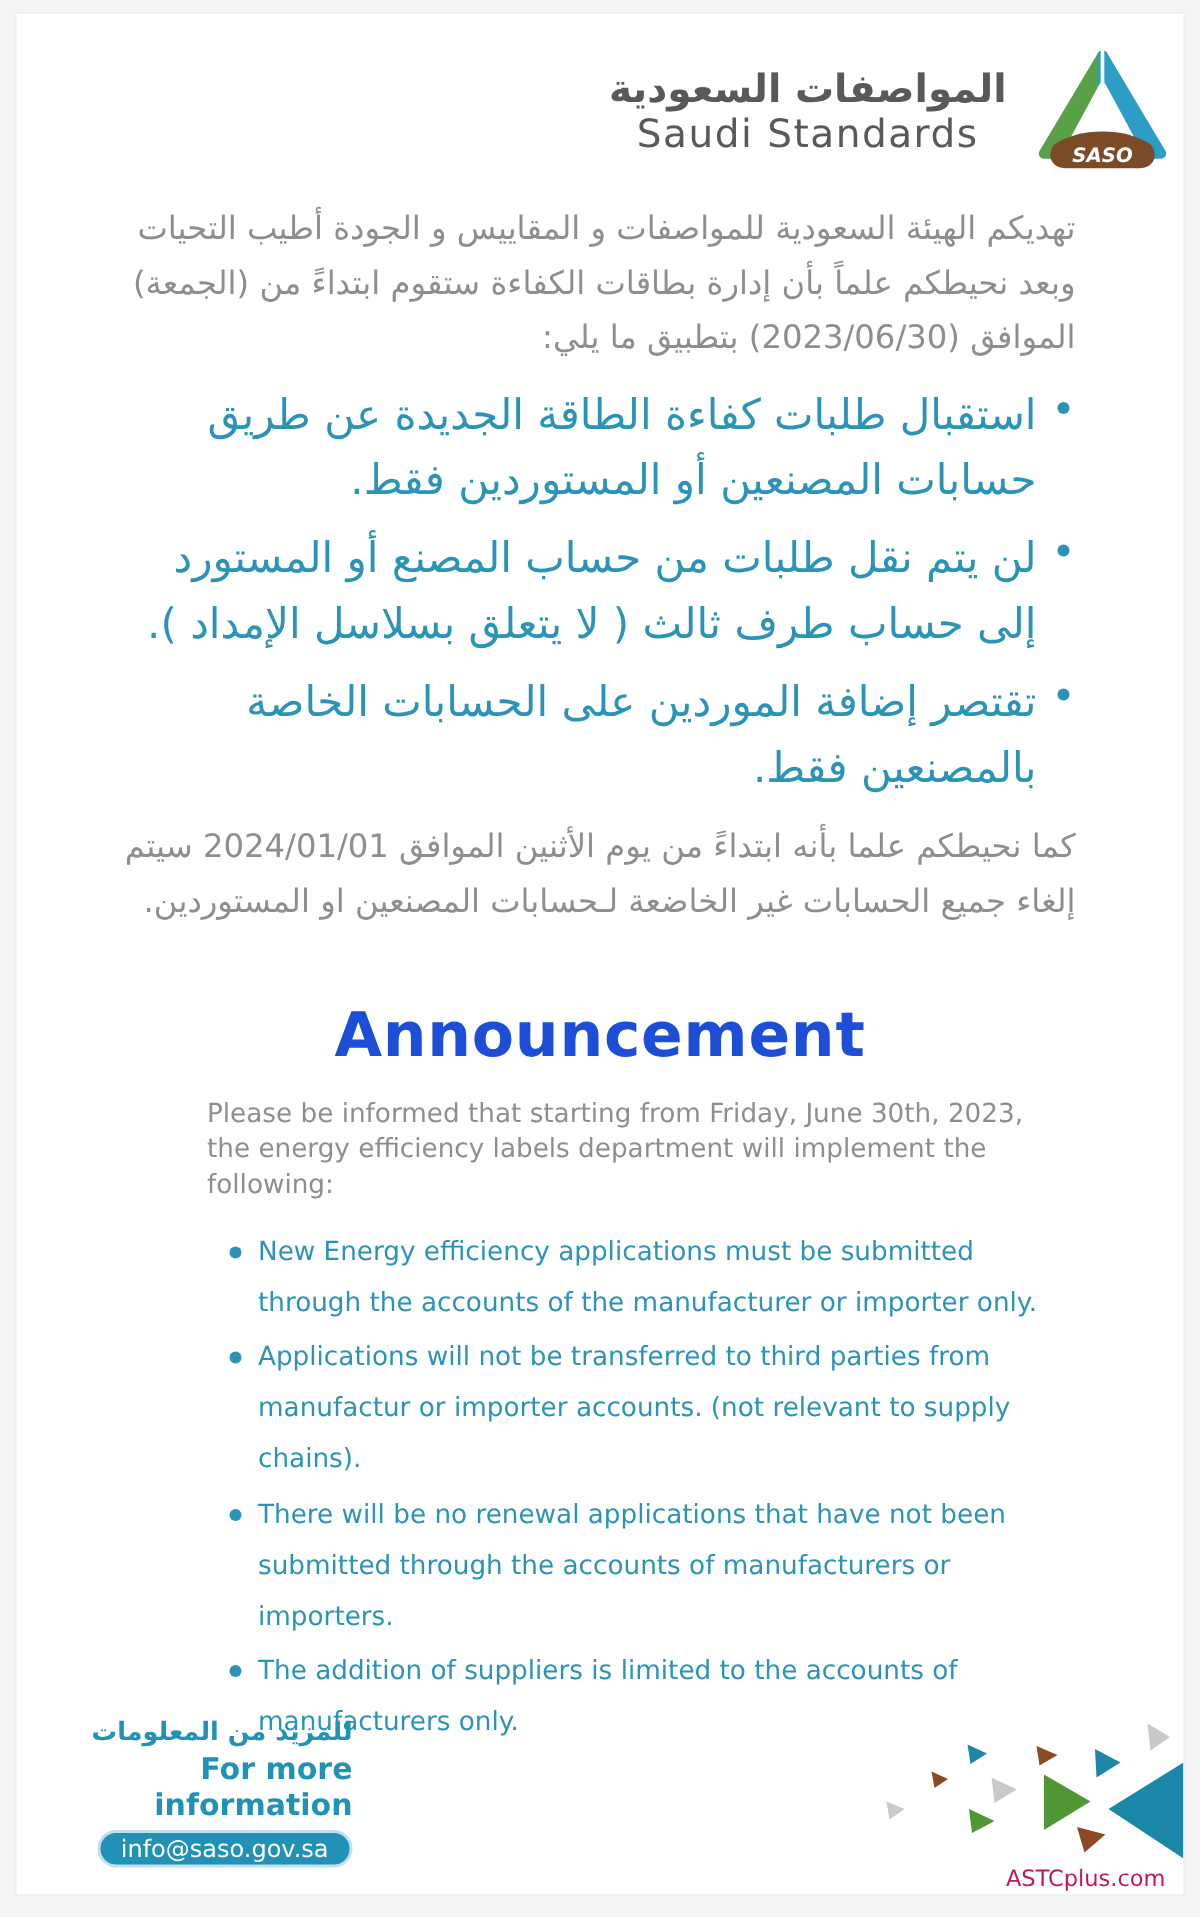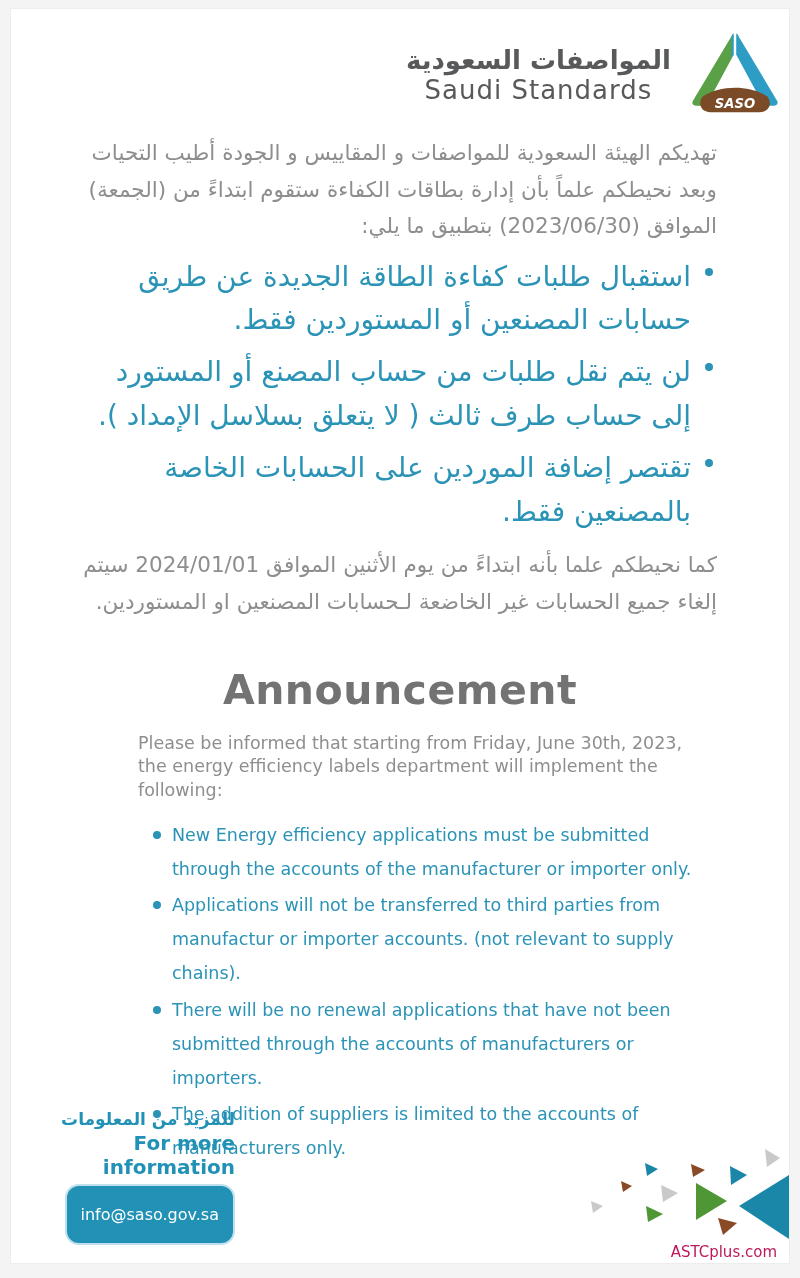--- a/index.html
+++ b/index.html
@@ -44,21 +44,21 @@
     list-style:none;margin:10px 0 0 0;padding:0 26px 0 0;
     color:#2a93b6;font-size:28px;line-height:1.55;
   }
   .ar-bullets li{position:relative;margin-bottom:9px;}
   .ar-bullets li::before{
     content:"";position:absolute;right:-22px;top:13px;
     width:8px;height:8px;border-radius:50%;background:#2a93b6;
   }
   
   .en-title{
-    text-align:center;color:#737373;font-weight:bold;
+    text-align:center;color:#1d4ed8;font-weight:bold;
     font-size:41px;margin:46px 0 0 0;letter-spacing:0.5px;
   }
   .en-body{width:560px;margin:0 0 0 127px;text-align:left;}
   .en-body p{color:#8e8e90;font-size:17.5px;line-height:1.33;margin:18px 0 0 0;}
   .en-bullets{
     list-style:none;margin:16px 0 0 0;padding:0 0 0 34px;
     color:#2a93b6;font-size:17.5px;line-height:1.95;
   }
   .en-bullets li{position:relative;margin-bottom:2px;}
   .en-bullets li::before{
@@ -66,21 +66,21 @@
     width:8px;height:8px;border-radius:50%;background:#2a93b6;
   }
   
   .contact{
     position:absolute;left:34px;bottom:18px;text-align:right;width:190px;
   }
   .contact .c-ar{color:#2191b5;font-weight:bold;font-size:17px;direction:rtl;}
   .contact .c-en{color:#2191b5;font-weight:bold;font-size:20px;margin-top:2px;}
   .email-badge{
     display:inline-block;margin-top:5px;background:#2191b5;color:#ffffff;
-    font-size:16px;padding:19px 14px;border-radius:14px;
+    font-size:16px;padding:1px 14px;border-radius:14px;
     border:2px solid #bfe0ec;cursor:pointer;
   }
   .deco{position:absolute;right:0;bottom:14px;width:200px;height:130px;}
   .watermark{
     position:absolute;right:12px;bottom:2px;
     color:#be185d;font-size:15px;
   }
 </style>
 </head>
 <body>

